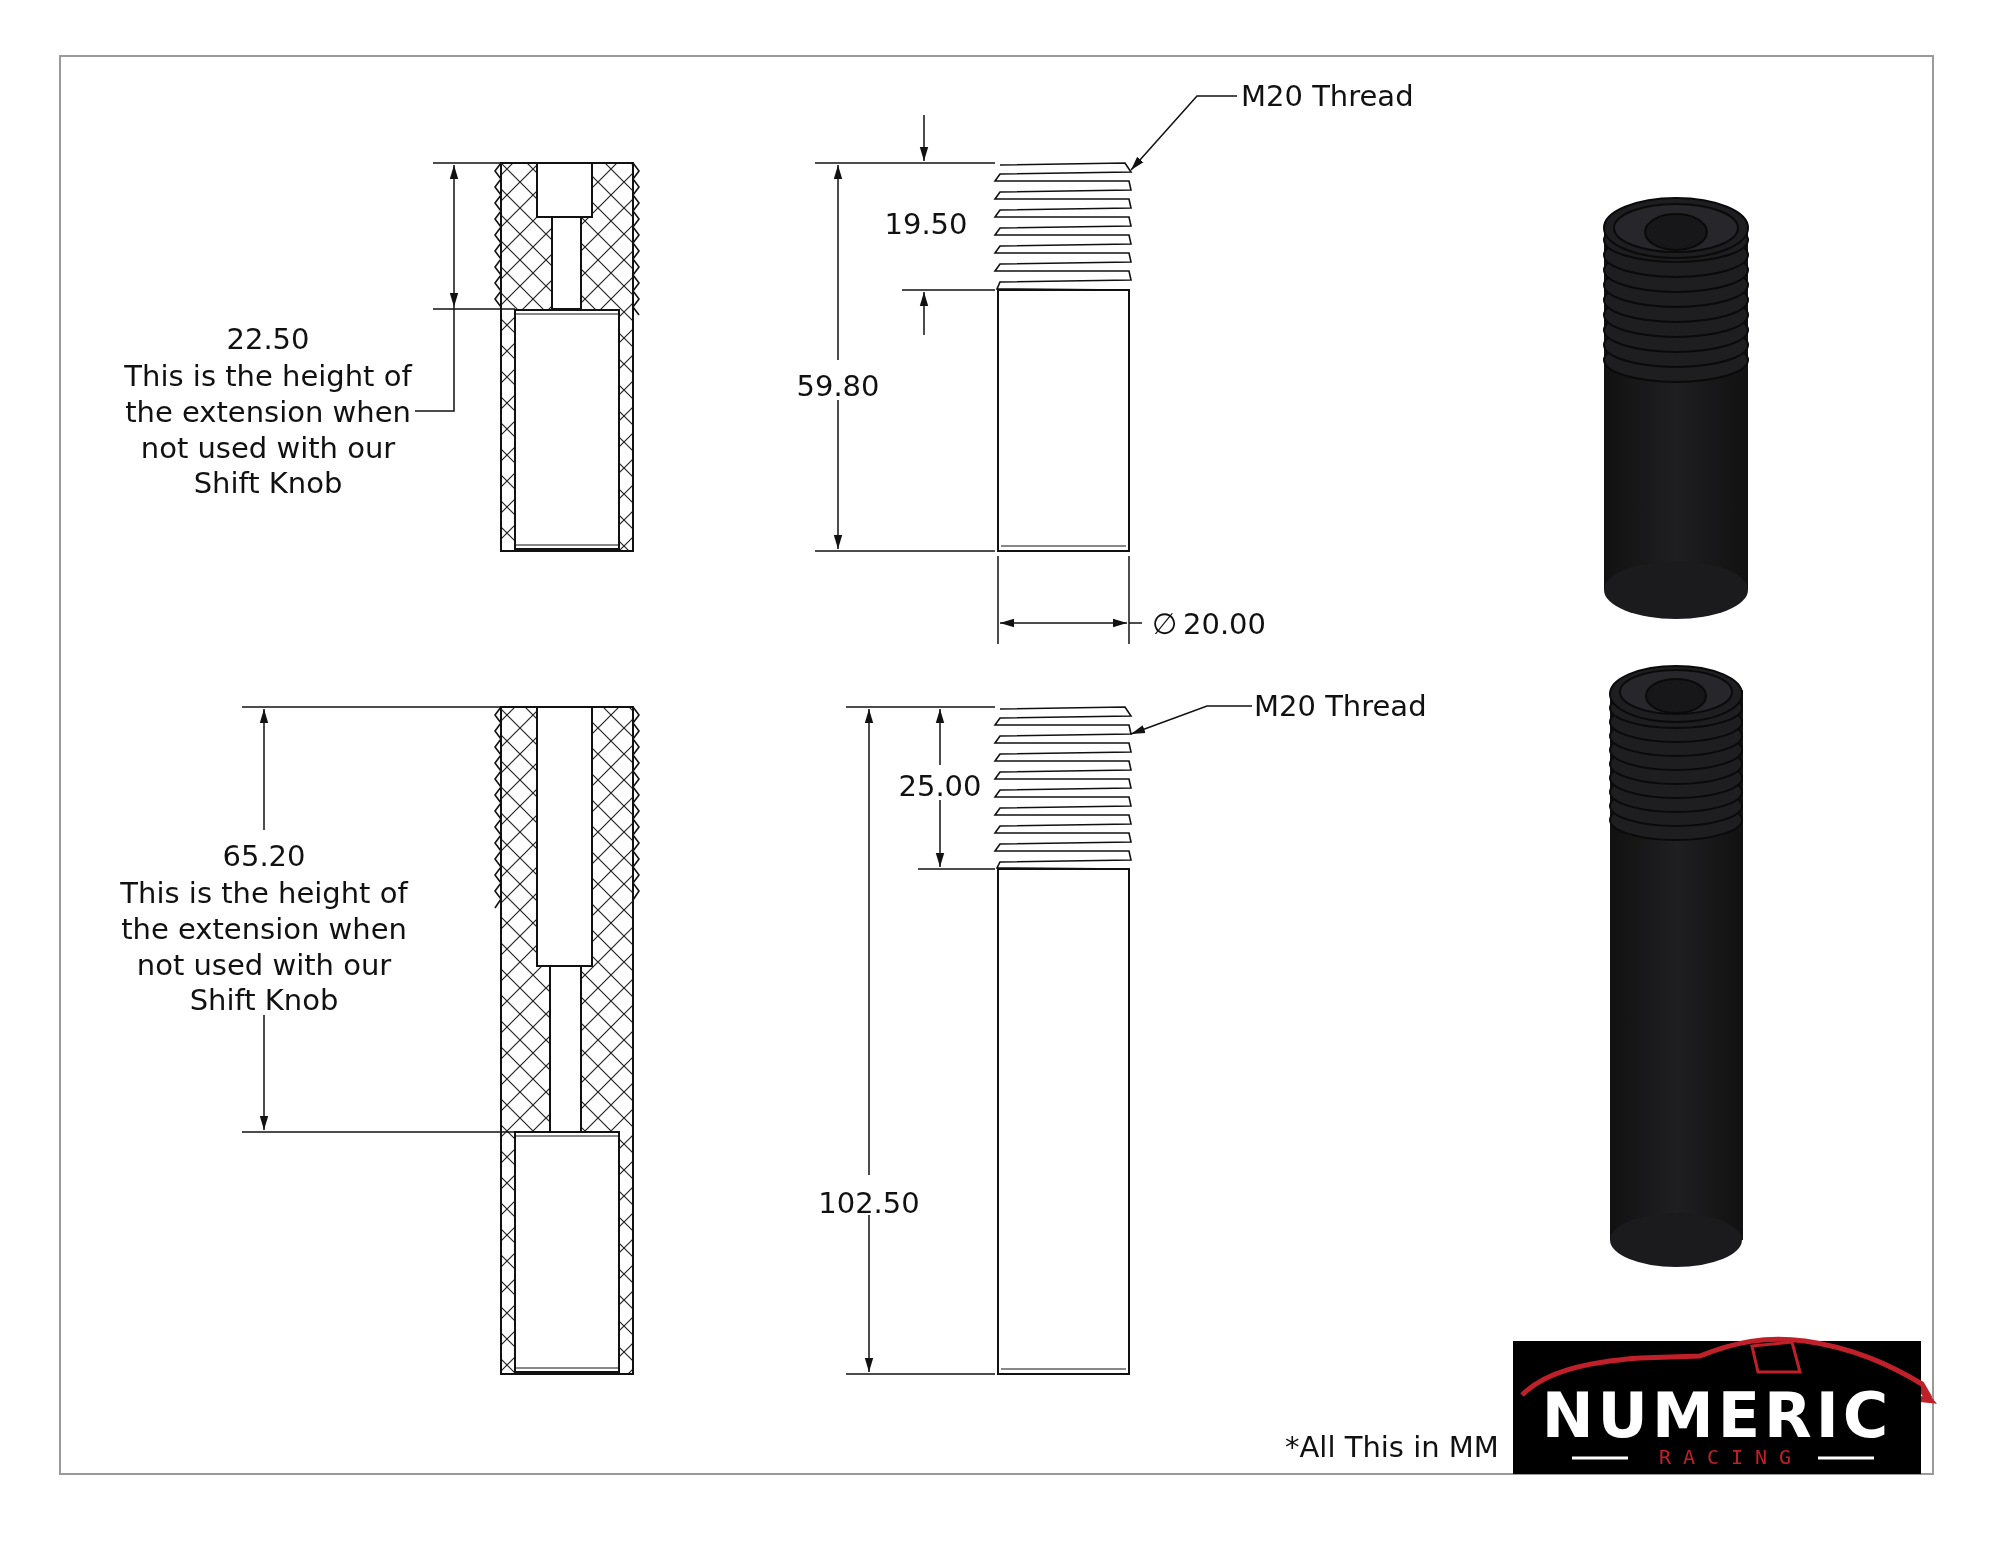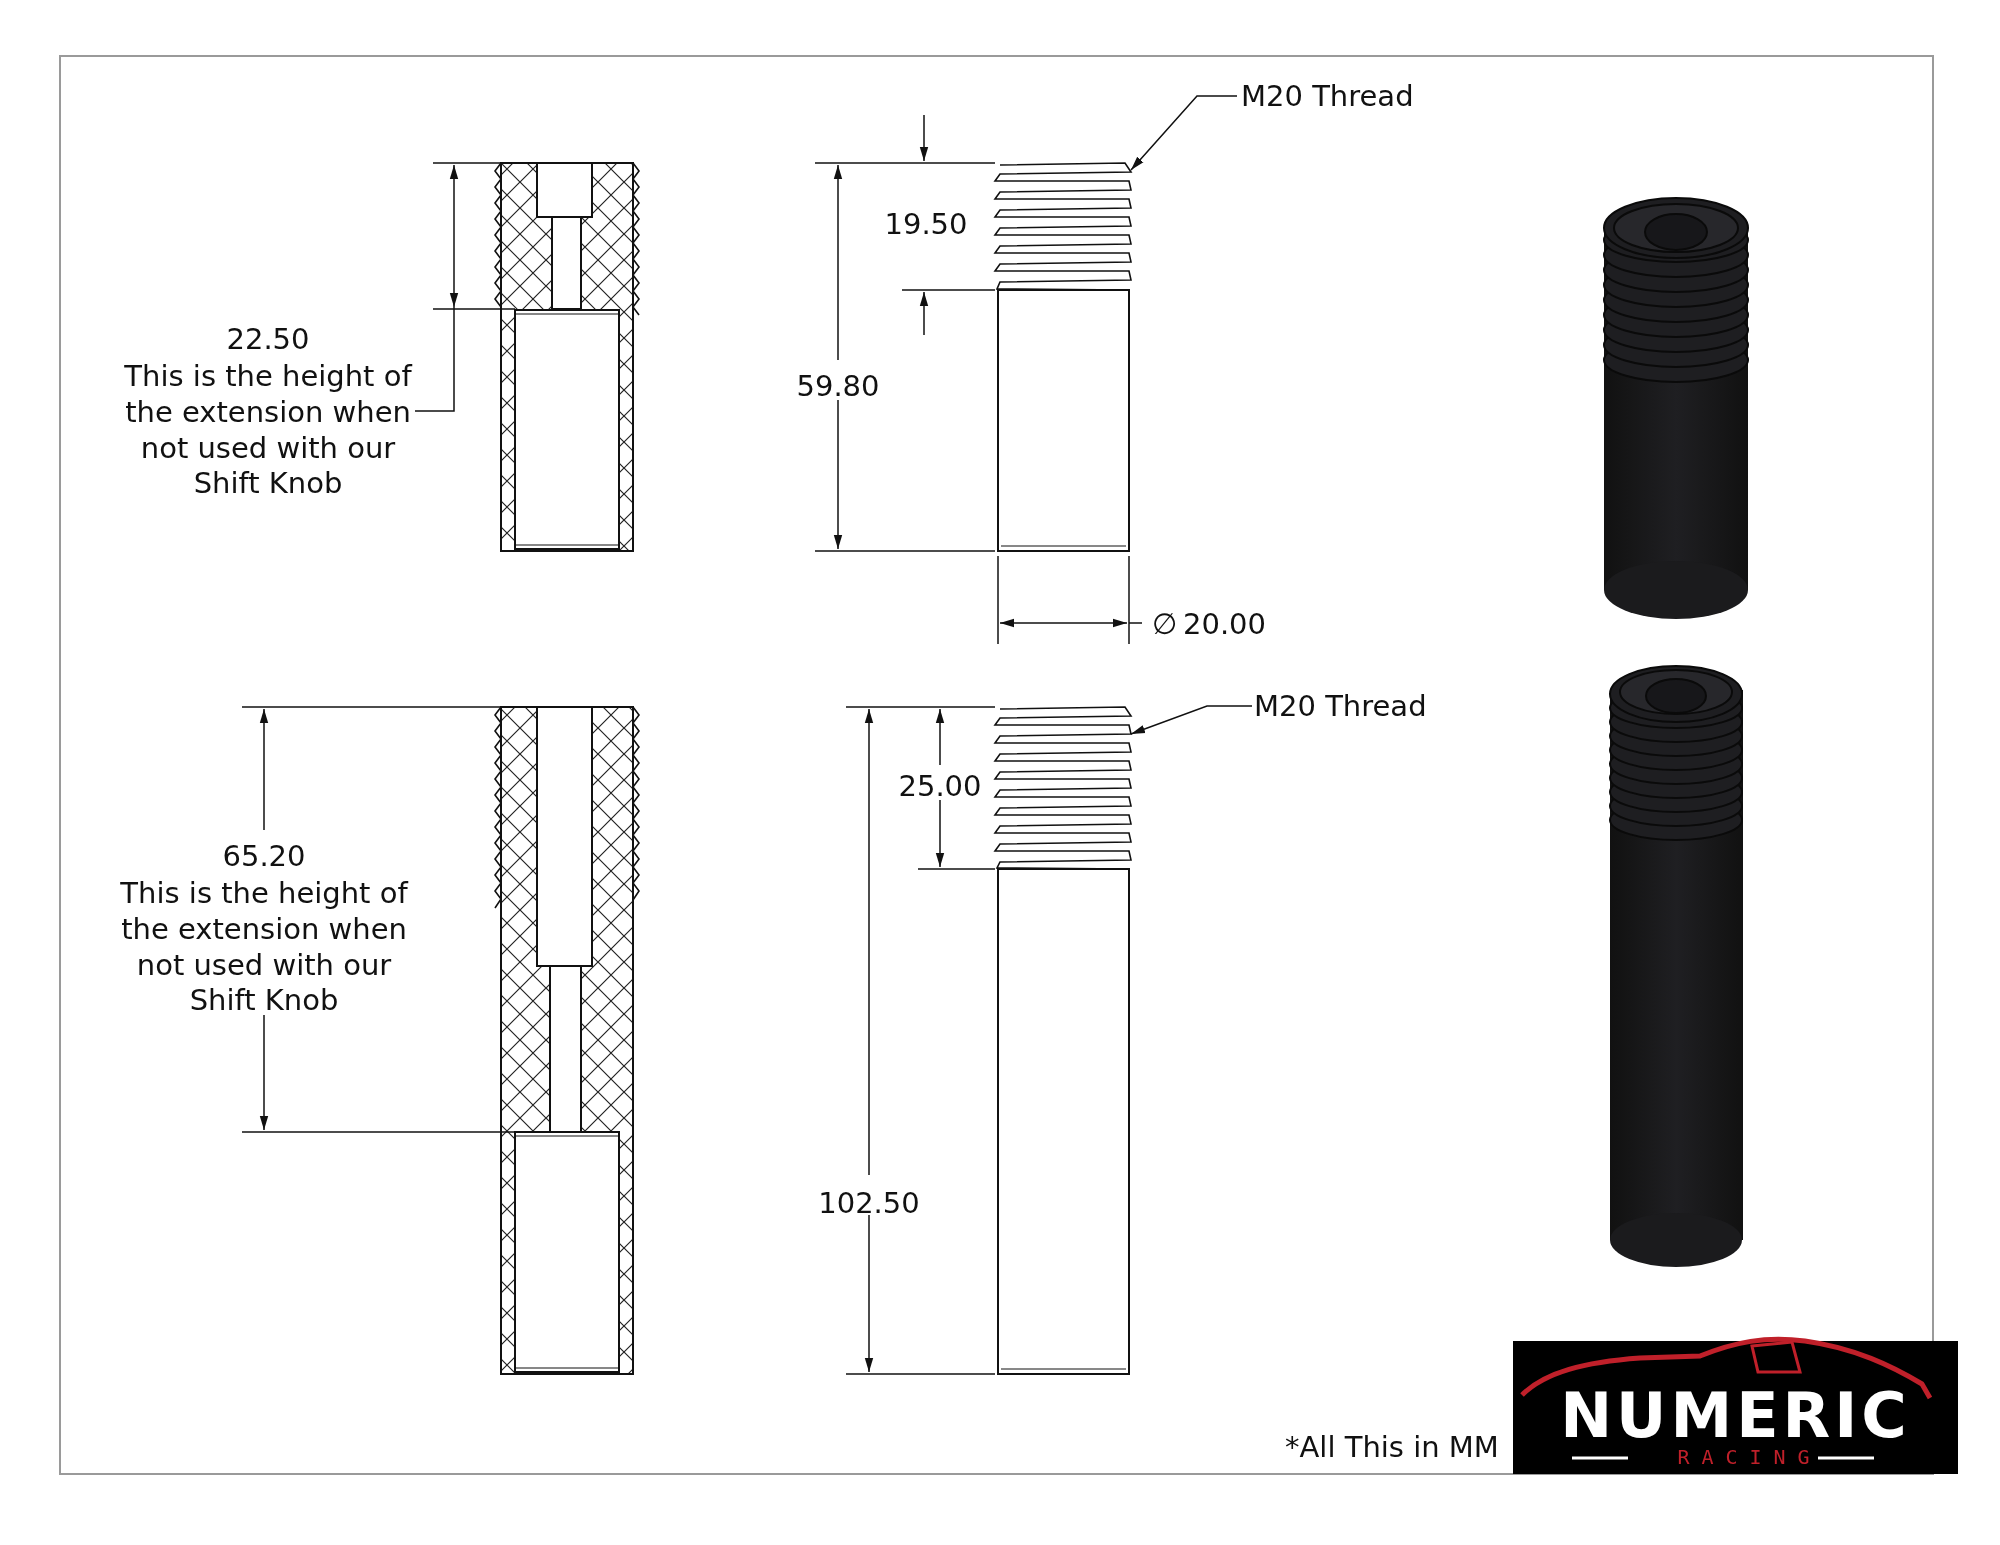--- a/index.html
+++ b/index.html
@@ -175,21 +175,21 @@
     <ellipse cx="1676" cy="692" rx="56" ry="22" fill="#27272b" stroke="#0a0a0a" stroke-width="2"></ellipse>
     <ellipse cx="1676" cy="696" rx="30" ry="17" fill="#17171a" stroke="#0a0a0a" stroke-width="2"></ellipse>
   </g>
 
   <g>
     <path d="M1520,1420 C1540,1390 1580,1372 1640,1366 L1700,1364 C1730,1350 1760,1340 1800,1345 C1850,1352 1890,1370 1920,1388 L1930,1400 L1910,1398" fill="none" stroke="#c0202a" stroke-width="6"></path>
     <path d="M1755,1352 L1790,1348 L1800,1380 L1760,1380 z" fill="none" stroke="#c0202a" stroke-width="3"></path>
   </g>
 </svg>
 
-<div class="logo" style="left:1513px; top:1341px; width:445px; height:133px;">
+<div class="logo" style="left:1513px; top:1341px; width:408px; height:133px;">
   <div class="brand" style="top:38px;">NUMERIC</div>
   <div class="sub" style="top:104px;">RACING</div>
 </div>
 <svg class="drawing" width="2000" height="1545" viewBox="0 0 2000 1545" style="pointer-events:none;">
   <path d="M1522,1395 C1545,1372 1585,1362 1640,1358 L1700,1356 C1735,1342 1765,1336 1805,1341 C1855,1348 1892,1366 1922,1384 L1930,1398" fill="none" stroke="#c0202a" stroke-width="5"></path>
   <path d="M1752,1346 L1792,1342 L1800,1372 L1758,1372 z" fill="none" stroke="#c0202a" stroke-width="3"></path>
   <line x1="1572" y1="1458" x2="1628" y2="1458" stroke="#fff" stroke-width="3"></line>
   <line x1="1818" y1="1458" x2="1874" y2="1458" stroke="#fff" stroke-width="3"></line>
 </svg>
 

